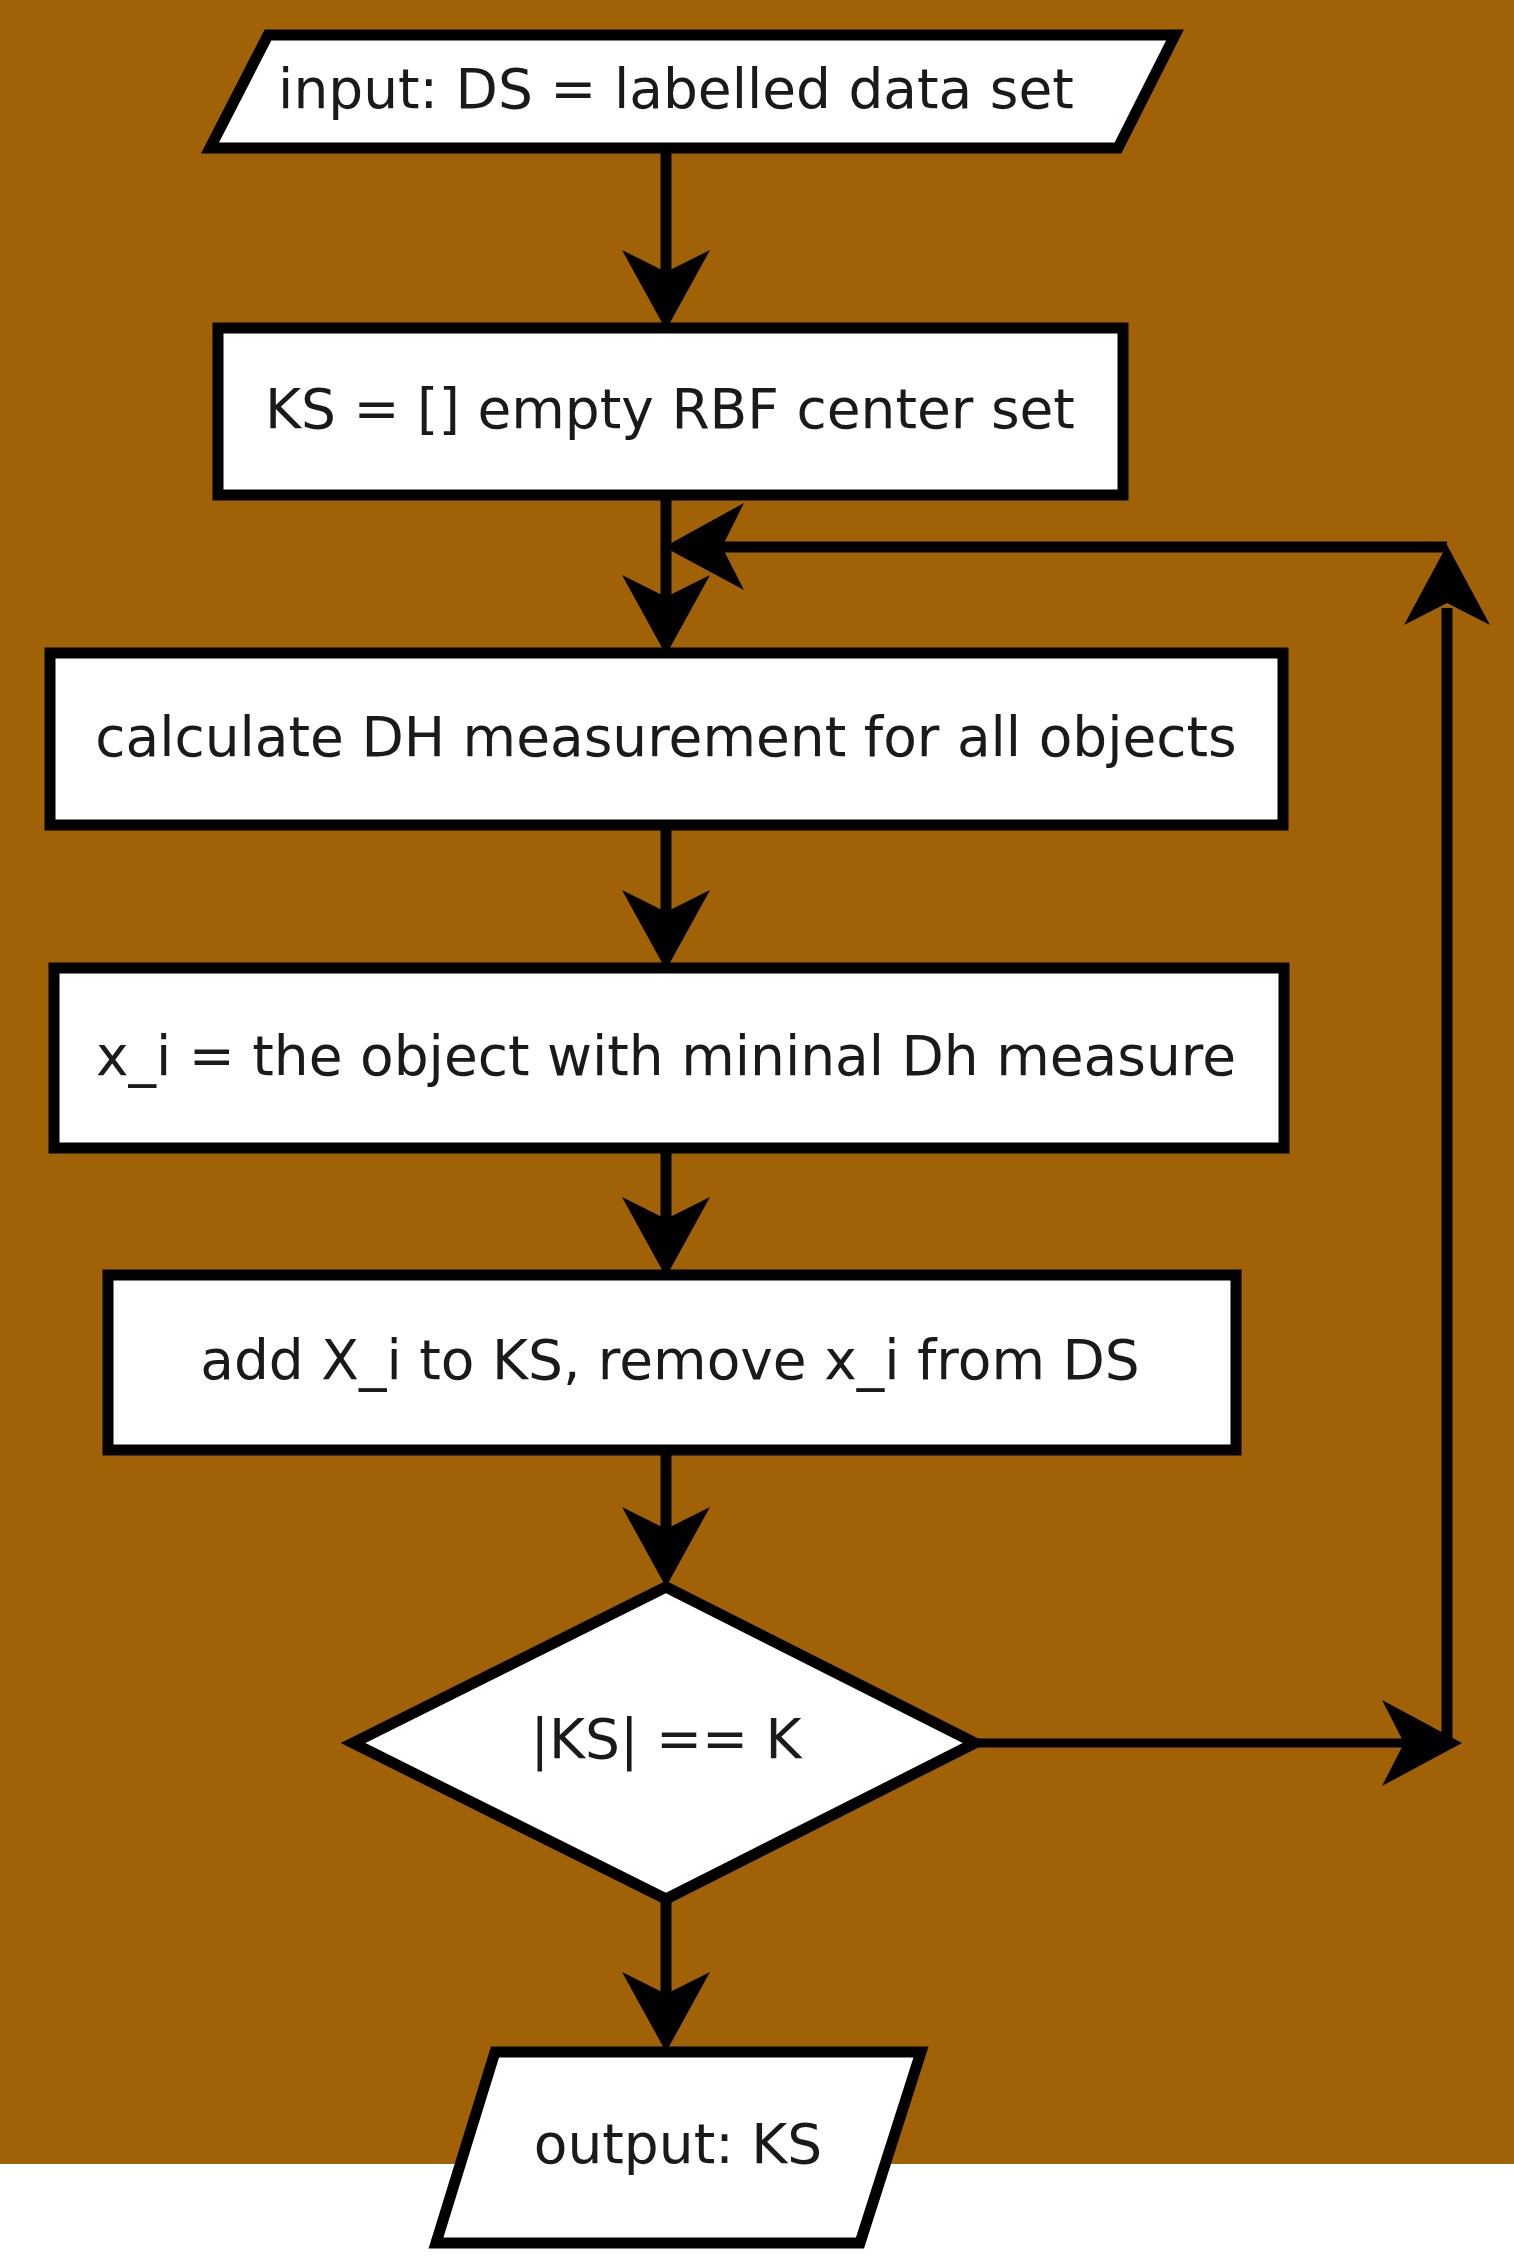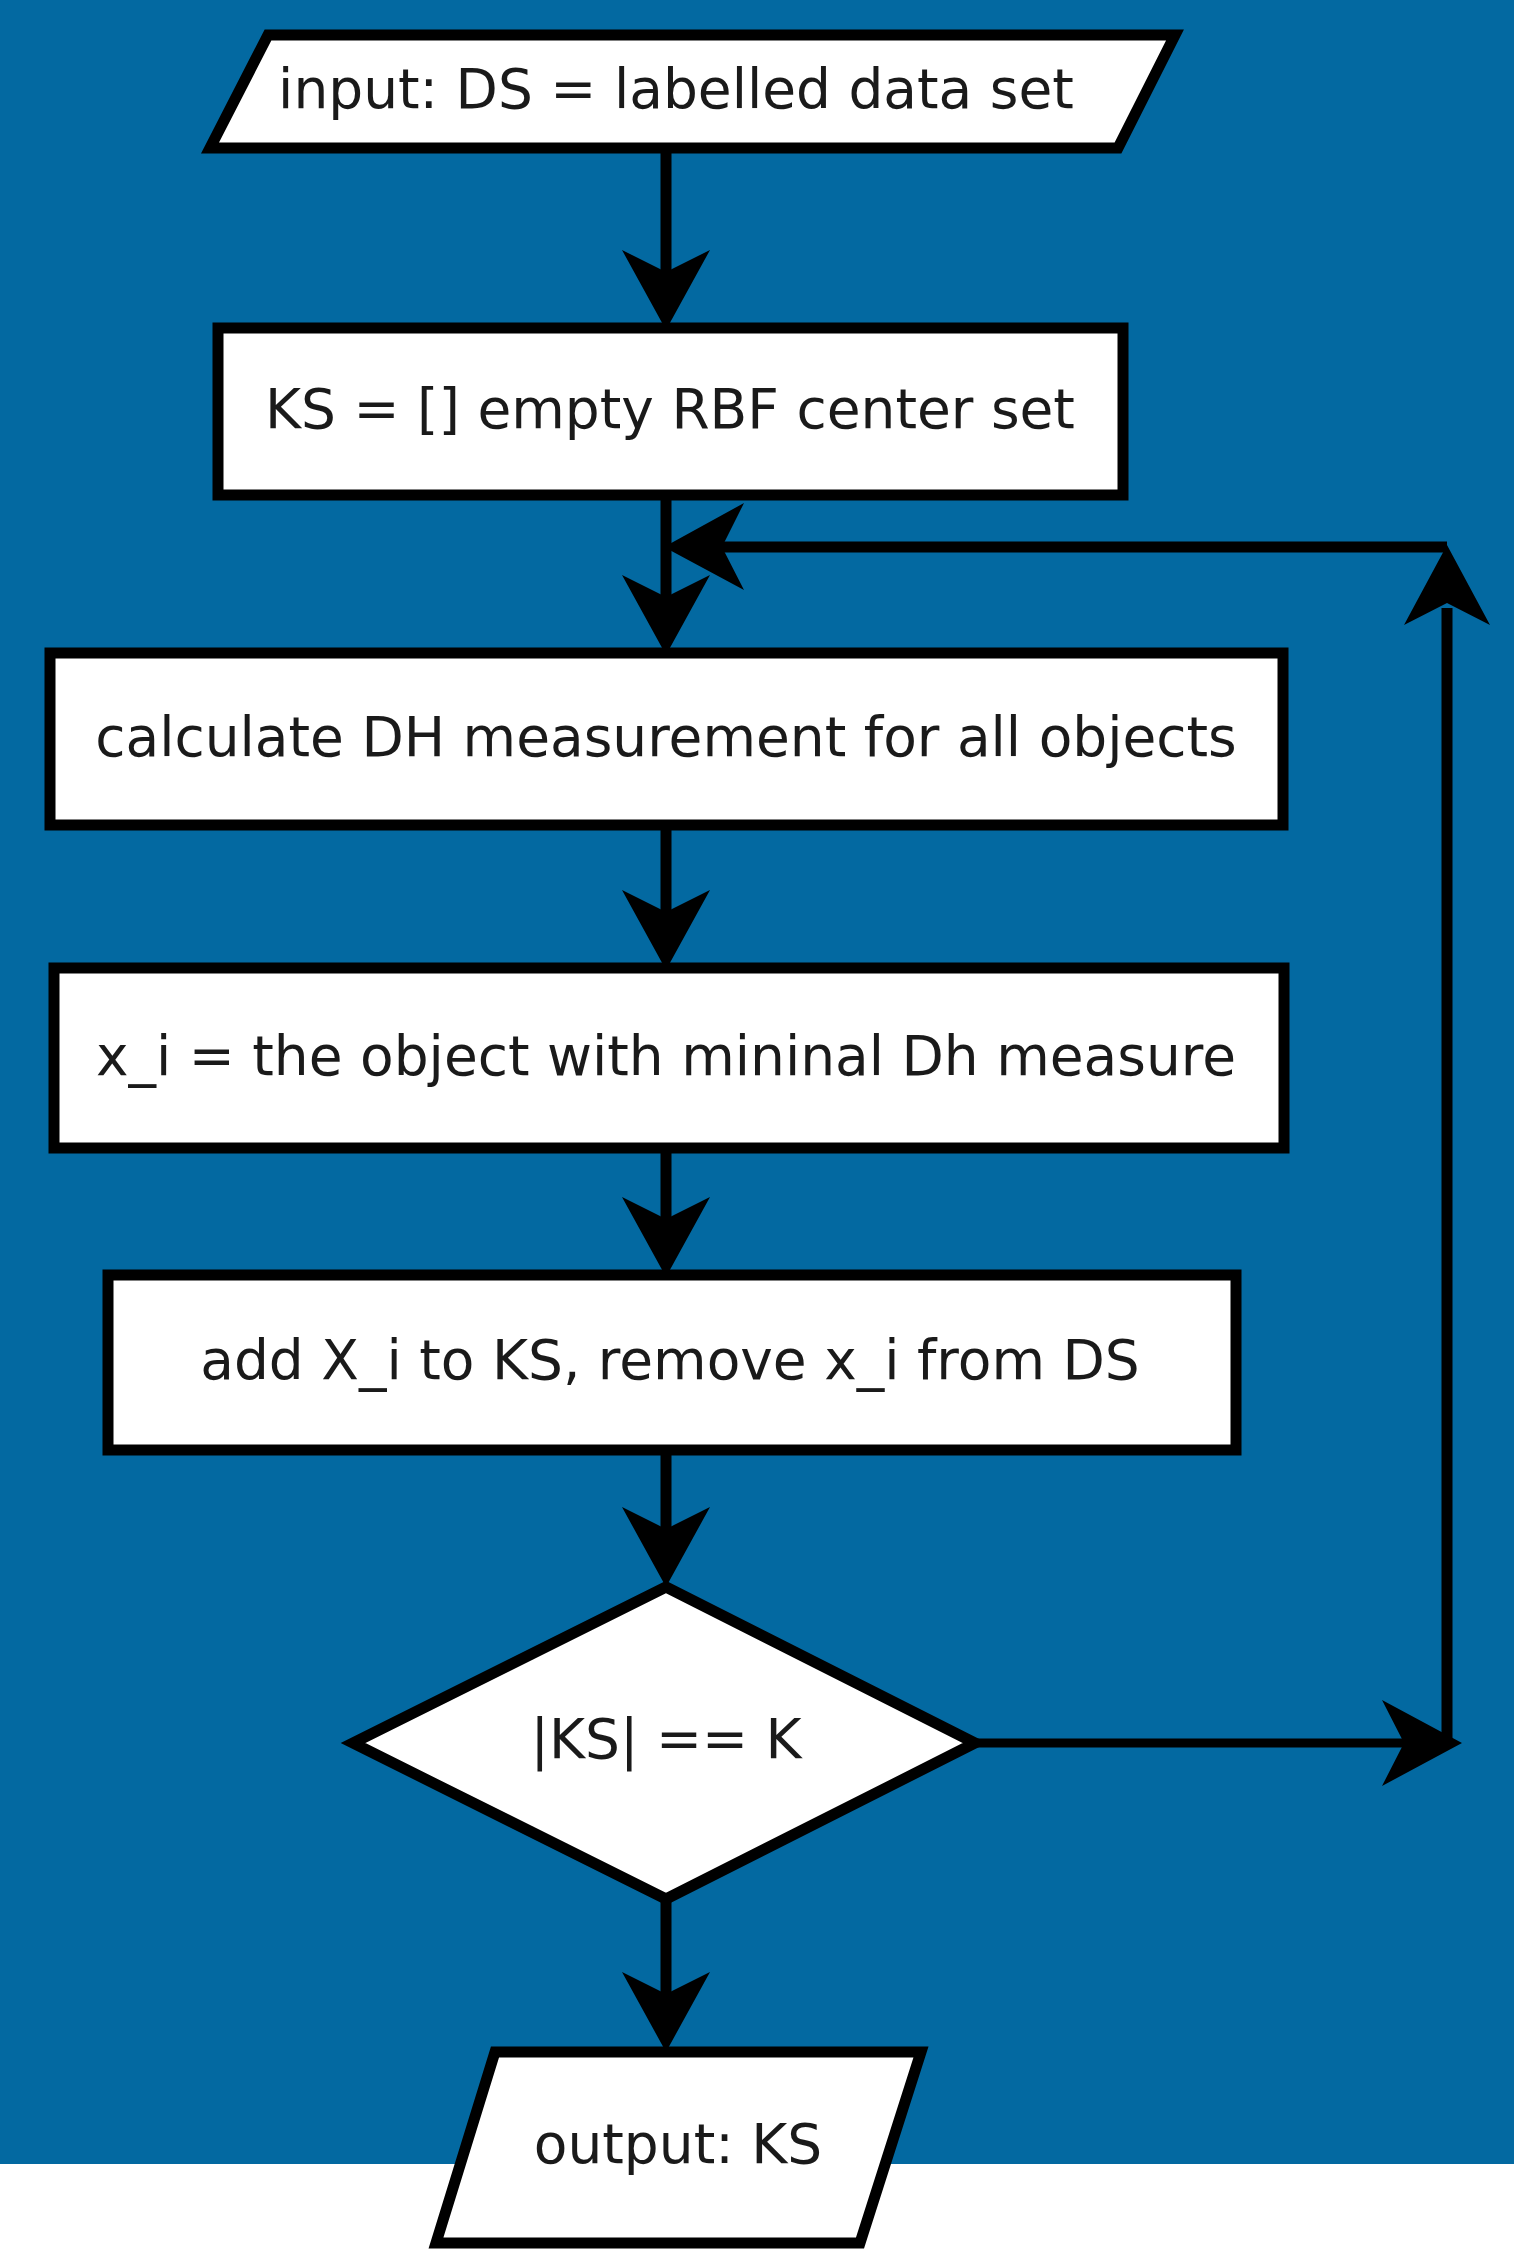--- a/index.html
+++ b/index.html
@@ -11,21 +11,21 @@
   body {
     width: 1514px;
     height: 2262px;
     font-family: "DejaVu Sans", sans-serif;
     overflow: hidden;
   }
   #flow-root {
     position: relative;
     width: 1514px;
     height: 2164px;
-    background: #0369a1;
+    background: #a16207;
   }
   #flow-svg {
     position: absolute;
     top: 0;
     left: 0;
     width: 1514px;
     height: 2262px;
     display: block;
   }
   .node-shape {

